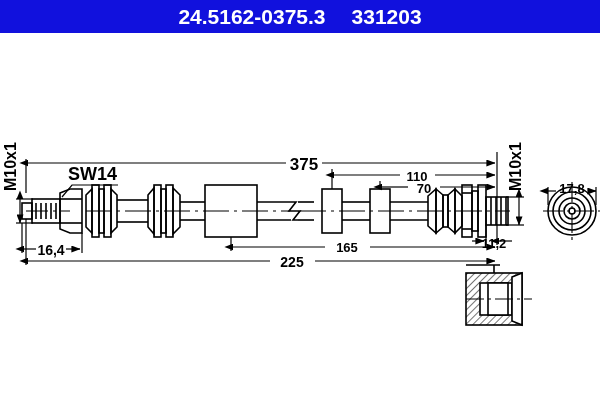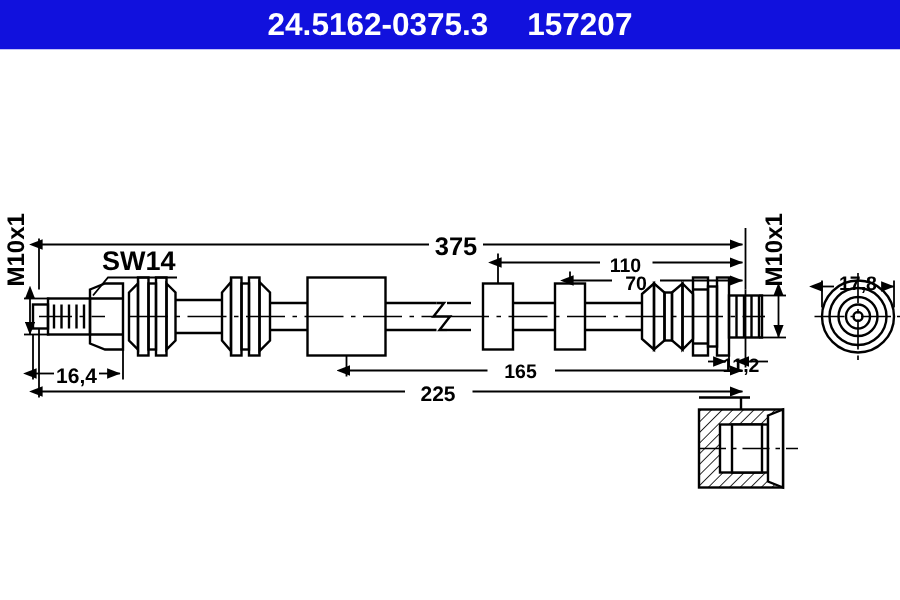--- a/index.html
+++ b/index.html
@@ -63,21 +63,21 @@
     fill: #000000;
   }
 </style>
 </head>
 <body>
 
 <div id="page">
 
   <div id="header-bar" style="background: rgb(17, 17, 221);">
     <span class="htext" id="header-part-number">24.5162-0375.3</span>
-    <span class="htext" id="header-reference-number">157207</span>
+    <span class="htext" id="header-reference-number">331203</span>
   </div>
 
   <div id="drawing-area">
     <svg id="drawing-svg" width="600" height="367" viewBox="0 0 600 367">
 
       <defs>
         <marker id="arrIn" markerWidth="9" markerHeight="7" refX="8.6" refY="3.5" orient="auto" markerUnits="userSpaceOnUse">
           <path d="M0,0 L9,3.5 L0,7 z" fill="#000"></path>
         </marker>
         <marker id="arrOut" markerWidth="9" markerHeight="7" refX="0.4" refY="3.5" orient="auto-start-reverse" markerUnits="userSpaceOnUse">

